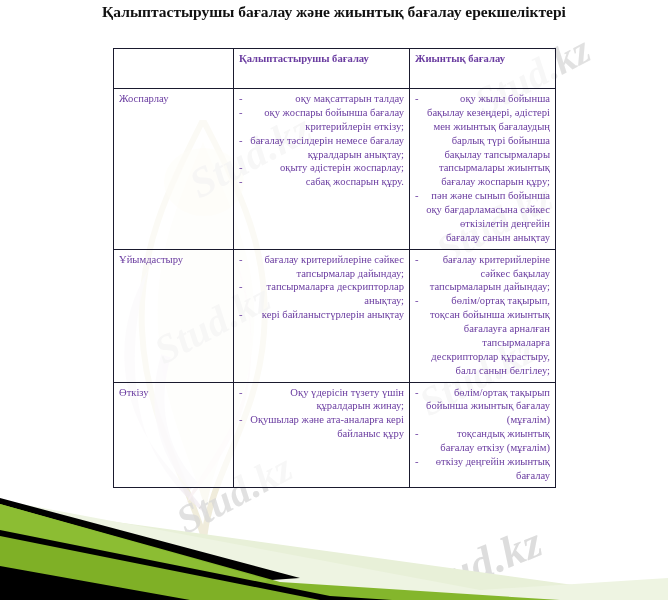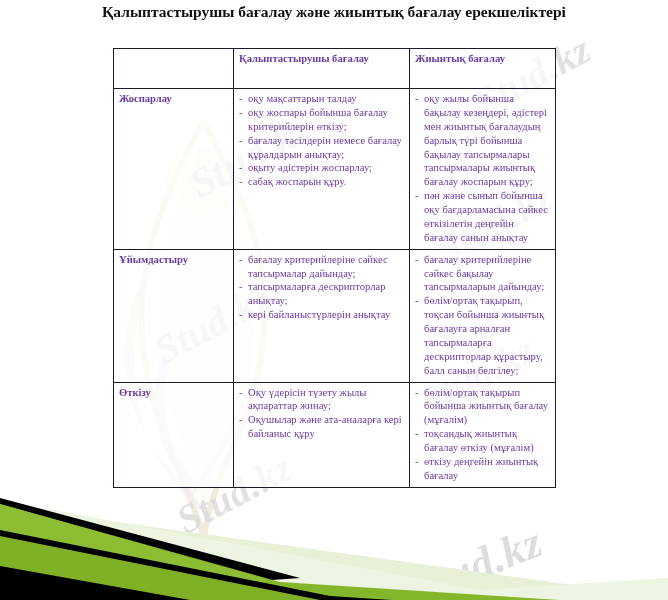--- a/index.html
+++ b/index.html
@@ -98,28 +98,29 @@
   .col-c { width: 146px; }
 
   .hdr-cell {
     font-weight: bold;
     font-size: 11.2px;
     color: #6a3ca0;
     height: 32px;
     margin-left: 37px;
   }
   .stage-cell {
-    font-weight: bold;
+    font-weight: normal;
     font-size: 11.2px;
     color: #6a3ca0;
   }
   .bullets {
     margin: 0;
     padding: 0;
     list-style: none;
+    text-align: right;
   }
   .bullets li {
     position: relative;
     padding-left: 9px;
     margin: 0 0 0 0;
   }
   .bullets li::before {
     content: "-";
     position: absolute;
     left: 0;
@@ -213,21 +214,21 @@
           <li>бағалау критерийлеріне сәйкес бақылау тапсырмаларын дайындау;</li>
           <li>бөлім/ортақ тақырып, тоқсан бойынша жиынтық бағалауға арналған тапсырмаларға дескрипторлар құрастыру, балл санын белгілеу;</li>
         </ul>
       </td>
     </tr>
 
     <tr>
       <td class="stage-cell">Өткізу</td>
       <td>
         <ul class="bullets">
-          <li>Оқу үдерісін түзету жылы ақпараттар жинау;</li>
+          <li>Оқу үдерісін түзету үшін құралдарын жинау;</li>
           <li>Оқушылар және ата-аналарға кері байланыс құру</li>
         </ul>
       </td>
       <td>
         <ul class="bullets">
           <li>бөлім/ортақ тақырып бойынша жиынтық бағалау (мұғалім)</li>
           <li> тоқсандық жиынтық бағалау өткізу (мұғалім)</li>
           <li>өткізу деңгейін жиынтық бағалау</li>
         </ul>
       </td>

